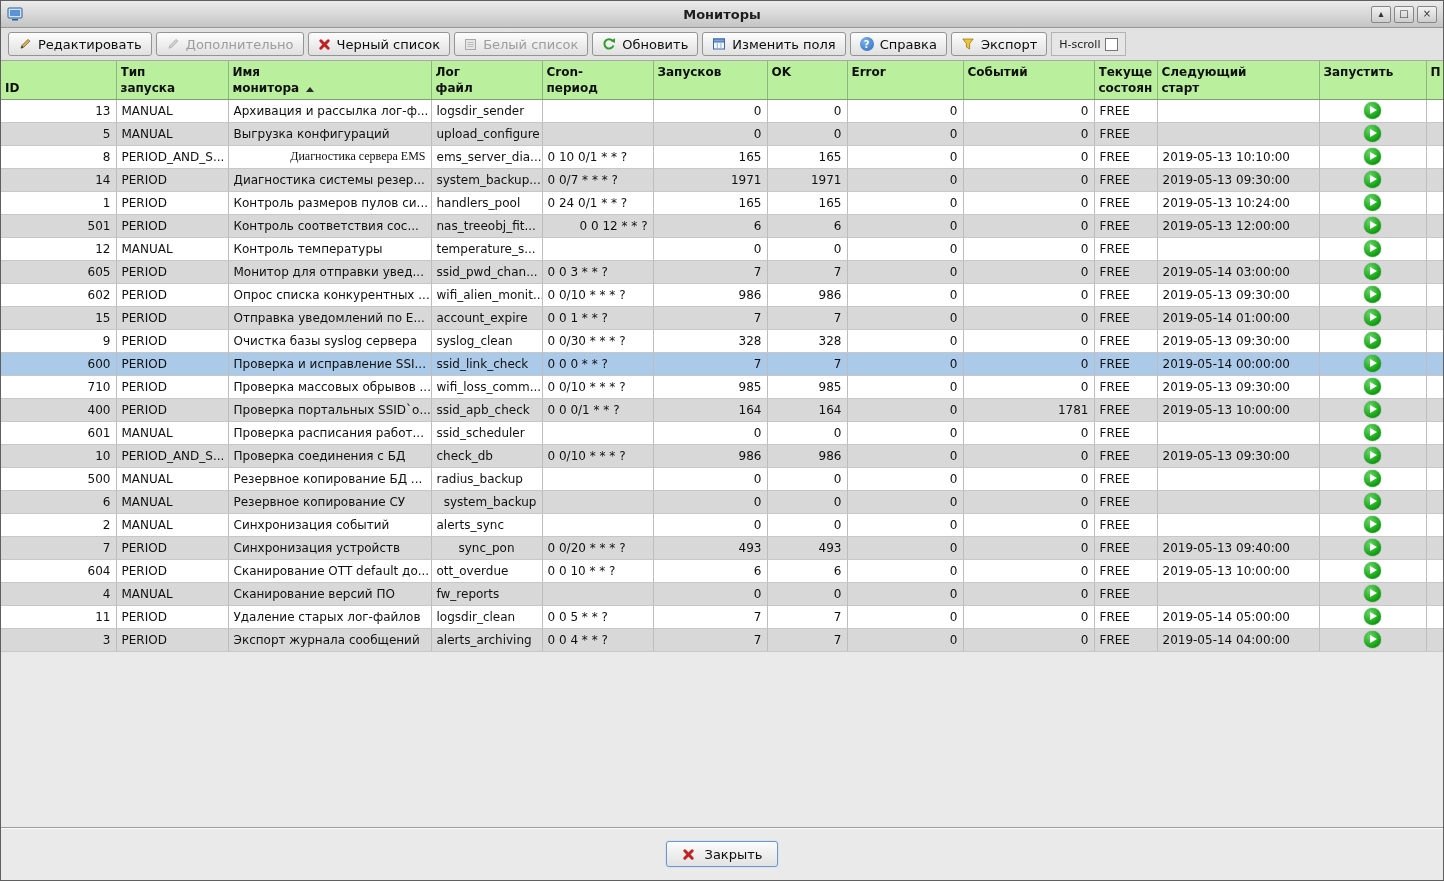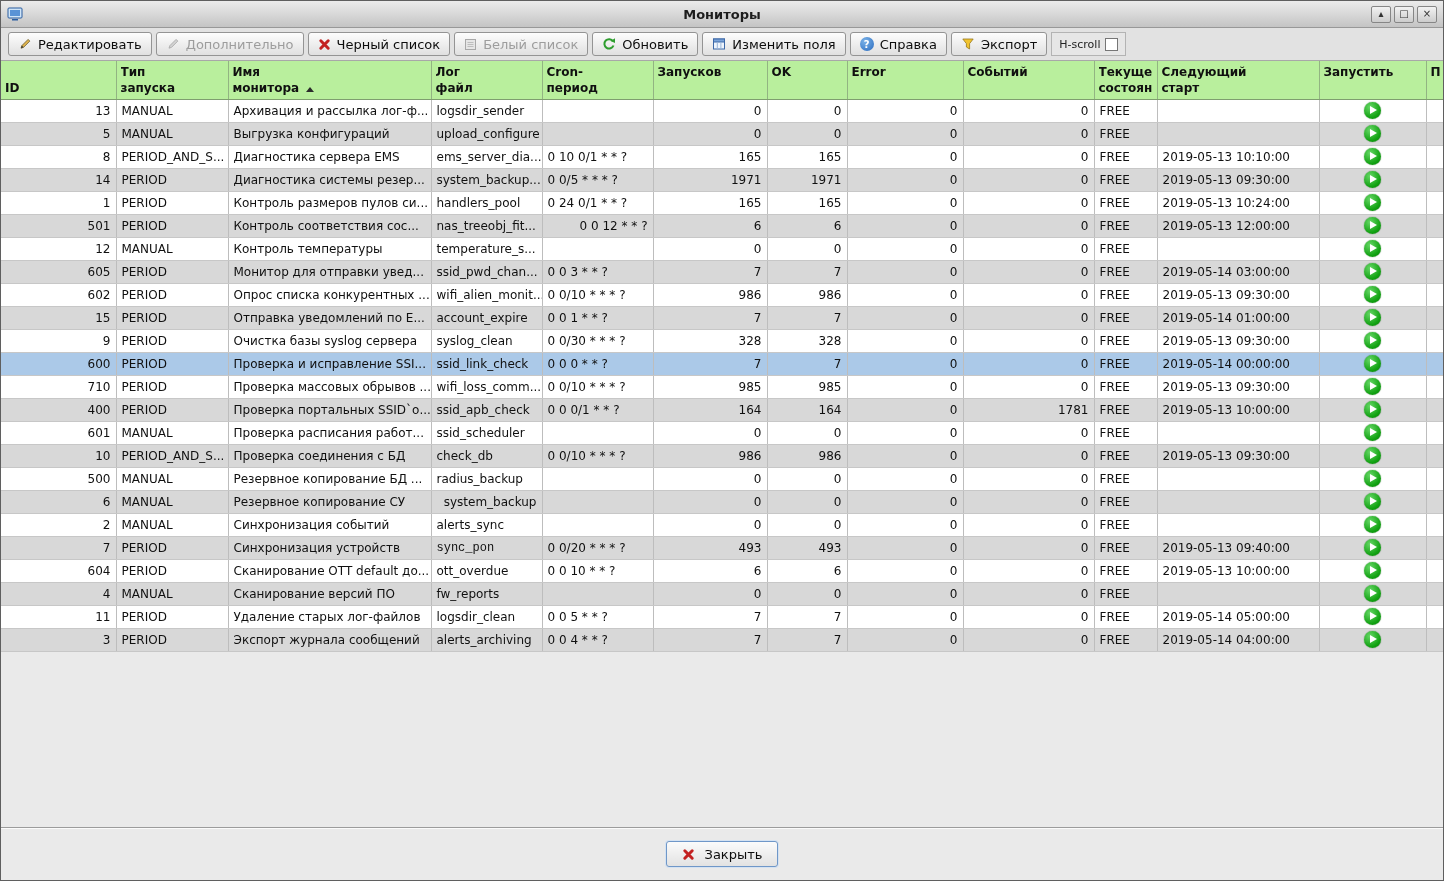--- a/index.html
+++ b/index.html
@@ -250,38 +250,38 @@
             <td style="text-align: right;">0</td>
             <td style="text-align: right;">0</td>
             <td style="text-align: left;">FREE</td>
             <td style="text-align: left;"></td>
             <td style="text-align: center;"><span class="play-btn"></span></td>
             <td style="text-align: left;"></td>
           </tr>
           <tr class="even">
             <td style="text-align: right;">8</td>
             <td style="text-align: left;">PERIOD_AND_S...</td>
-            <td style="text-align: left;">Диагностика сервера EMS</td>
+            <td style="text-align: right; font-family: Liberation Serif, serif;">Диагностика сервера EMS</td>
             <td style="text-align: left;">ems_server_dia...</td>
             <td style="text-align: left;">0 10 0/1 * * ?</td>
             <td style="text-align: right;">165</td>
             <td style="text-align: right;">165</td>
             <td style="text-align: right;">0</td>
             <td style="text-align: right;">0</td>
             <td style="text-align: left;">FREE</td>
             <td style="text-align: left;">2019-05-13 10:10:00</td>
             <td style="text-align: center;"><span class="play-btn"></span></td>
             <td style="text-align: left;"></td>
           </tr>
           <tr class="odd">
             <td style="text-align: right;">14</td>
             <td style="text-align: left;">PERIOD</td>
             <td style="text-align: left;">Диагностика системы резер...</td>
             <td style="text-align: left;">system_backup...</td>
-            <td style="text-align: left;">0 0/5 * * * ?</td>
+            <td style="text-align: left;">0 0/7 * * * ?</td>
             <td style="text-align: right;">1971</td>
             <td style="text-align: right;">1971</td>
             <td style="text-align: right;">0</td>
             <td style="text-align: right;">0</td>
             <td style="text-align: left;">FREE</td>
             <td style="text-align: left;">2019-05-13 09:30:00</td>
             <td style="text-align: center;"><span class="play-btn"></span></td>
             <td style="text-align: left;"></td>
           </tr>
           <tr class="even">
@@ -506,21 +506,21 @@
             <td style="text-align: right;">0</td>
             <td style="text-align: left;">FREE</td>
             <td style="text-align: left;"></td>
             <td style="text-align: center;"><span class="play-btn"></span></td>
             <td style="text-align: left;"></td>
           </tr>
           <tr class="odd">
             <td style="text-align: right;">7</td>
             <td style="text-align: left;">PERIOD</td>
             <td style="text-align: left;">Синхронизация устройств</td>
-            <td style="text-align: left; font-family: Liberation Mono, monospace;">sync_pon</td>
+            <td style="text-align: center;">sync_pon</td>
             <td style="text-align: left;">0 0/20 * * * ?</td>
             <td style="text-align: right;">493</td>
             <td style="text-align: right;">493</td>
             <td style="text-align: right;">0</td>
             <td style="text-align: right;">0</td>
             <td style="text-align: left;">FREE</td>
             <td style="text-align: left;">2019-05-13 09:40:00</td>
             <td style="text-align: center;"><span class="play-btn"></span></td>
             <td style="text-align: left;"></td>
           </tr>

